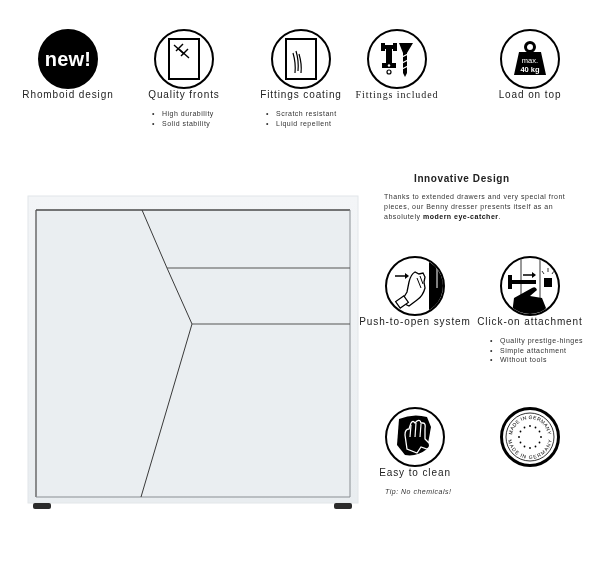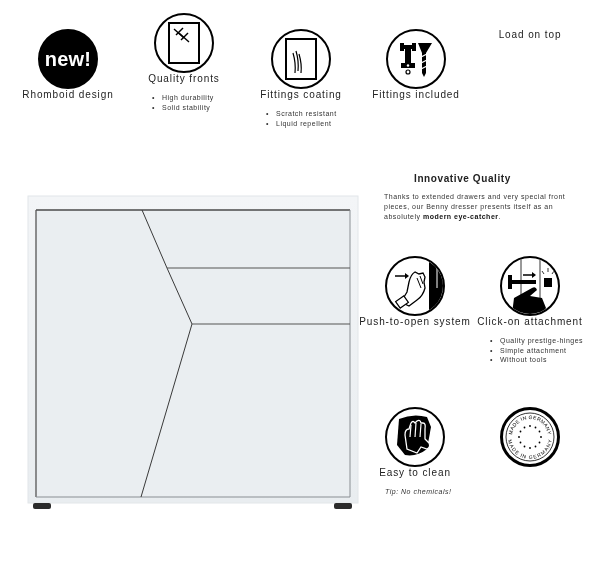--- a/index.html
+++ b/index.html
@@ -26,21 +26,21 @@
 </head>
 <body>
 
 <div class="feature" style="left:8px; top:29px;">
   <div class="icon-circle filled">
     <span class="new-text">new!</span>
   </div>
   <div class="feat-title">Rhomboid design</div>
 </div>
 
-<div class="feature" style="left:124px; top:13px;">
+<div class="feature" style="left:124px; top:29px;">
   <div class="icon-circle">
     <svg width="36" height="44" viewBox="0 0 36 44">
       <rect x="3" y="2" width="30" height="40" fill="none" stroke="#000" stroke-width="2"></rect>
       <line x1="8" y1="8" x2="18" y2="17" stroke="#000" stroke-width="1.4"></line>
       <line x1="10" y1="14" x2="17" y2="7" stroke="#000" stroke-width="1.4"></line>
       <line x1="13" y1="12" x2="23" y2="21" stroke="#000" stroke-width="1.4"></line>
       <line x1="15" y1="19" x2="22" y2="12" stroke="#000" stroke-width="1.4"></line>
     </svg>
   </div>
   <div class="feat-title">Quality fronts</div>
@@ -59,21 +59,21 @@
       <path d="M16 17 Q19 27 18 36" fill="none" stroke="#000" stroke-width="1.2"></path>
     </svg>
   </div>
   <div class="feat-title">Fittings coating</div>
   <ul class="bullets" style="margin-left:25px;">
     <li>Scratch resistant</li>
     <li>Liquid repellent</li>
   </ul>
 </div>
 
-<div class="feature" style="left:356px; top:29px;">
+<div class="feature" style="left:337px; top:29px;font-family:Liberation Serif, serif;">
   <div class="icon-circle">
     <svg width="40" height="40" viewBox="0 0 40 40">
 
       <rect x="4" y="4" width="4" height="8" fill="#000"></rect>
       <rect x="16" y="4" width="4" height="8" fill="#000"></rect>
       <rect x="4" y="6" width="16" height="4" fill="#000"></rect>
       <rect x="9" y="10" width="6" height="16" fill="#000"></rect>
       <rect x="5" y="24" width="14" height="5" fill="#000"></rect>
       <circle cx="12" cy="26.5" r="1.2" fill="#fff"></circle>
       <circle cx="12" cy="33" r="2" fill="none" stroke="#000" stroke-width="1.2"></circle>
@@ -81,24 +81,32 @@
       <path d="M22 4 L36 4 L30 14 L30 34 L28 38 L26 34 L26 14 Z" fill="#000"></path>
       <line x1="25" y1="18" x2="31" y2="15" stroke="#fff" stroke-width="1.3"></line>
       <line x1="25" y1="24" x2="31" y2="21" stroke="#fff" stroke-width="1.3"></line>
       <line x1="25" y1="30" x2="31" y2="27" stroke="#fff" stroke-width="1.3"></line>
     </svg>
   </div>
   <div class="feat-title">Fittings included</div>
 </div>
 
 <div class="feature" style="left:470px; top:29px;">
+  <div class="icon-circle">
+    <svg width="40" height="40" viewBox="0 0 40 40">
+      <circle cx="20" cy="8" r="4.5" fill="none" stroke="#000" stroke-width="3"></circle>
+      <path d="M9 13 L31 13 L36 36 L4 36 Z" fill="#000"></path>
+      <text x="20" y="24" text-anchor="middle" font-family="Liberation Sans, sans-serif" font-size="7.5" fill="#fff">max.</text>
+      <text x="20" y="32.5" text-anchor="middle" font-family="Liberation Sans, sans-serif" font-size="7.5" font-weight="bold" fill="#fff">40 kg</text>
+    </svg>
+  </div>
   <div class="feat-title">Load on top</div>
 </div>
 
-<div class="abs desc-title" style="left:414px; top:173px;">Innovative Quality</div>
+<div class="abs desc-title" style="left:414px; top:173px;">Innovative Design</div>
 <div class="abs desc-body" style="left:384px; top:192px; width:210px;">
   <div>Thanks to extended drawers and very special front</div>
   <div>pieces, our Benny dresser presents itself as an</div>
   <div><span>absolutely </span><b>modern eye-catcher</b><span>.</span></div>
 </div>
 
 <div class="feature" style="left:355px; top:256px;">
   <div class="icon-circle" style="overflow:hidden;">
     <svg width="56" height="56" viewBox="0 0 56 56">
       <rect x="42" y="0" width="14" height="56" fill="#000"></rect>

